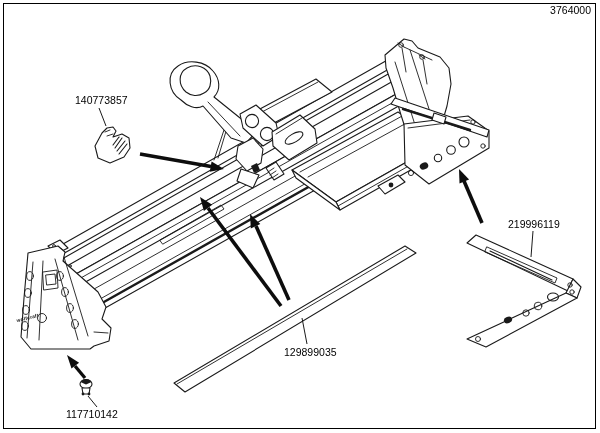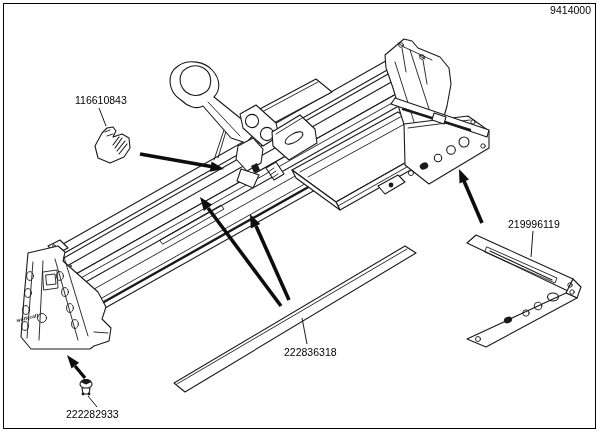--- a/index.html
+++ b/index.html
@@ -216,24 +216,24 @@
       <polygon class="arrow-head" points="200,197 212.2,204.7 203.9,210.9"></polygon>
       <path class="arrow" d="M289 300 L256 226"></path>
       <polygon class="arrow-head" points="250,214 260.3,224.1 250.8,228.4"></polygon>
       <path class="arrow" d="M482 223 L464 181"></path>
       <polygon class="arrow-head" points="459,169 469.1,179.4 459.5,183.5"></polygon>
       <path class="arrow" style="stroke-width:3.3" d="M85 378 L75 366"></path>
       <polygon class="arrow-head" points="67,355 79.1,362.7 71.5,368.6"></polygon>
     </g>
   </svg>
 
-  <div class="doc-number">9414000</div>
-
-  <div class="part-label" style="left:75px;top:94px">116610843</div>
+  <div class="doc-number">3764000</div>
+
+  <div class="part-label" style="left:75px;top:94px">140773857</div>
 
   <div class="part-label" style="left:508px;top:218px">219996119</div>
 
-  <div class="part-label" style="left:284px;top:346px">222836318</div>
-
-  <div class="part-label" style="left:66px;top:408px">222282933</div>
+  <div class="part-label" style="left:284px;top:346px">129899035</div>
+
+  <div class="part-label" style="left:66px;top:408px">117710142</div>
 
   <div class="brand-mark">wolfcraft</div>
 </div>
 
 </body></html>

